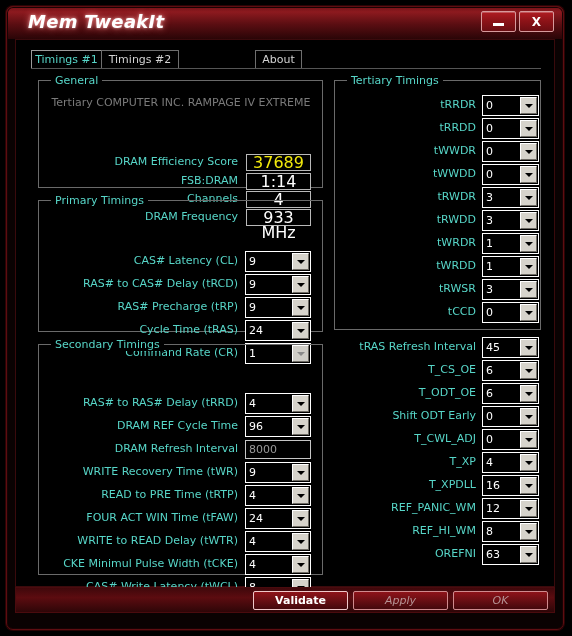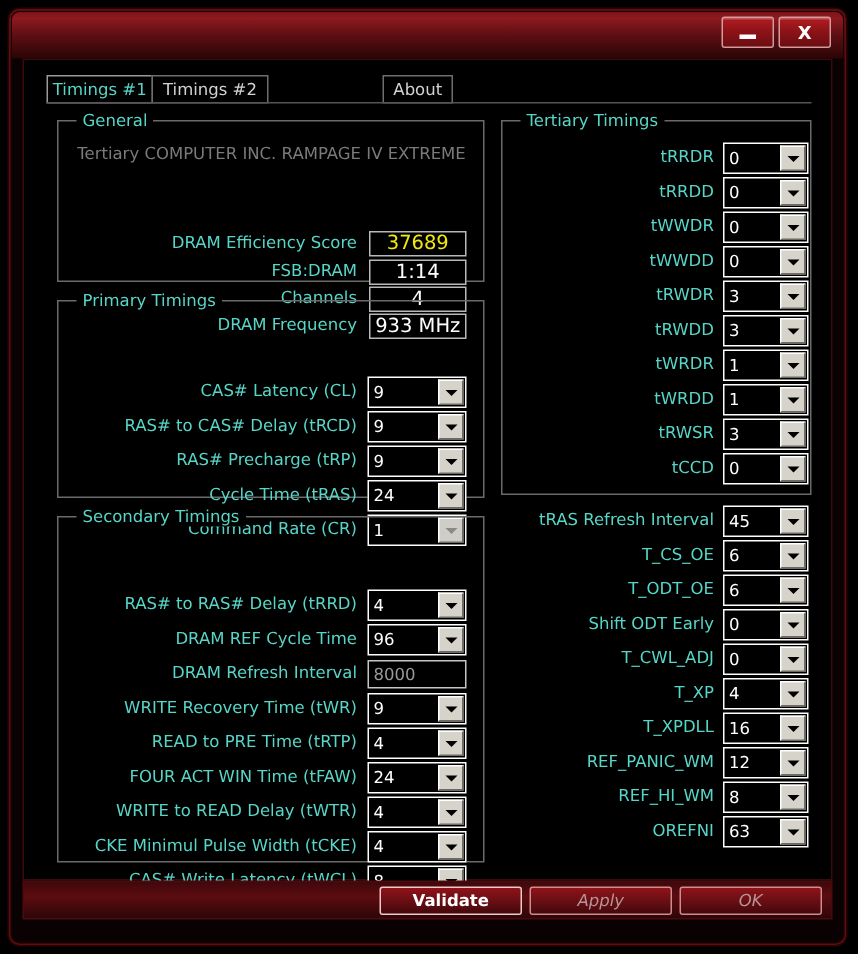--- a/index.html
+++ b/index.html
@@ -110,21 +110,21 @@
   }
   .lbl.dim{color:#7a7a7a;}
 
   
   .robox{
     position:absolute;
     box-sizing:border-box;
     border:1px solid #b9b9b9;
     background:#000;
     color:#ffffff;
-    font-size:13px;
+    font-size:16px;
     text-align:center;
     line-height:15px;
     height:17px;
   }
   .robox.yellow{color:#f2e90c;}
 
   
   .tbox{
     position:absolute;
     box-sizing:border-box;
@@ -202,20 +202,21 @@
     color:#8e8e8e;font-size:11px;
   }
 </style>
 </head>
 <body>
 
 <div id="app">
   <div class="frame">
 
     <div class="titlebar">
+      <div class="title-text">Mem TweakIt</div>
       <div class="winbtns">
         <div class="winbtn">
           <span class="min-bar"></span>
         </div>
         <div class="winbtn">
           <span>X</span>
         </div>
       </div>
     </div>
 

